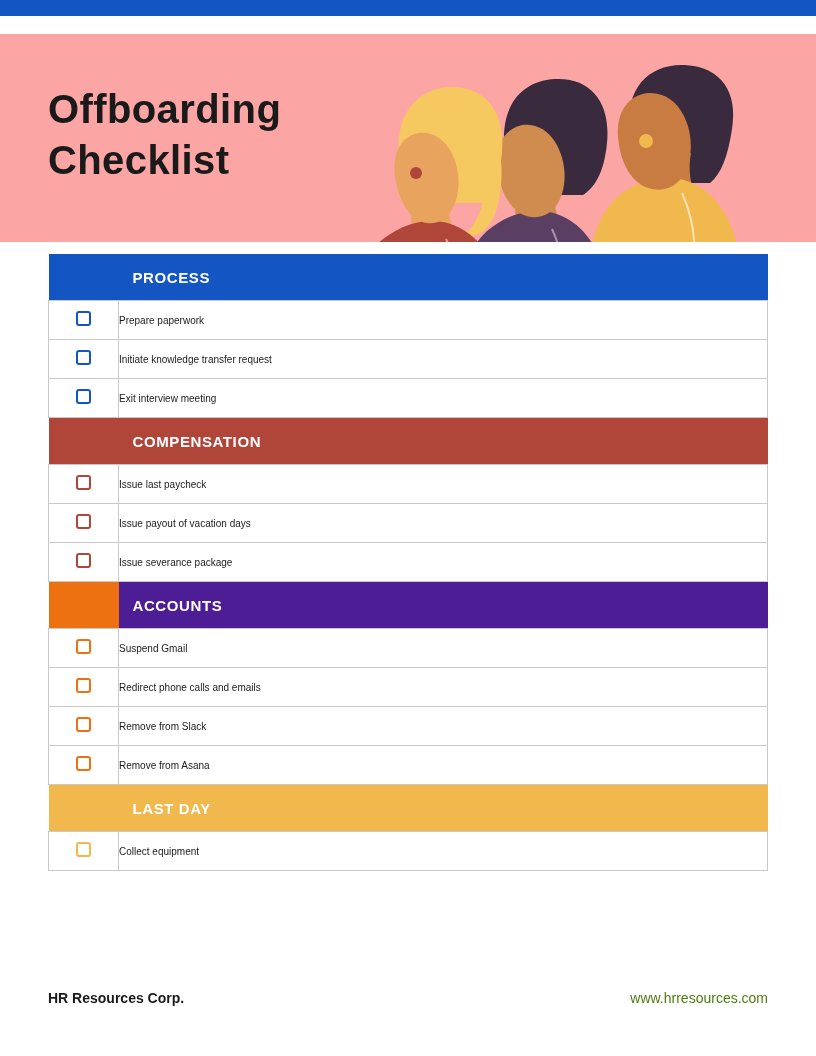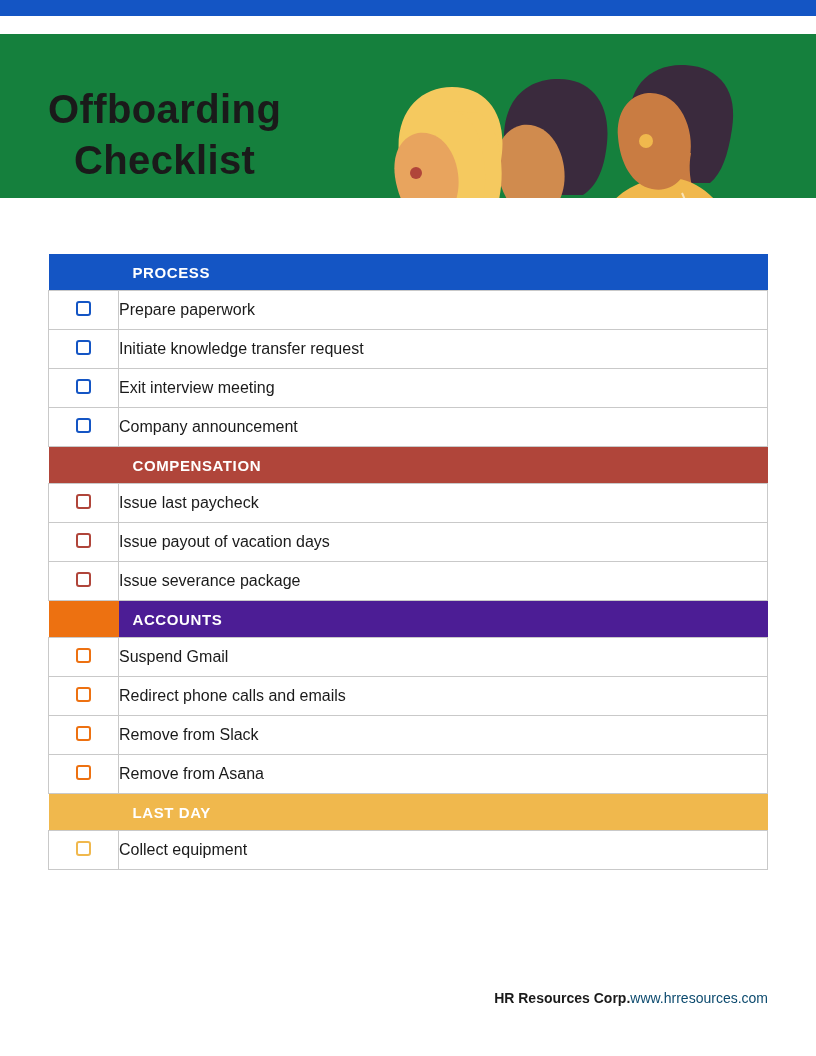--- a/index.html
+++ b/index.html
@@ -18,24 +18,23 @@
     position: absolute;
     top: 0; left: 0;
     width: 816px;
     height: 16px;
     background: #1455c4;
   }
   .hero {
     position: absolute;
     top: 34px; left: 0;
     width: 816px;
-    height: 164px;
-    background: #15803d;
+    height: 208px;
+    background: #fca5a5;
     overflow: hidden;
-    text-align: center;
   }
   .hero-title {
     position: absolute;
     top: 50px;
     left: 48px;
     font-size: 40px;
     line-height: 51px;
     font-weight: bold;
     color: #1a1a1a;
     letter-spacing: 0.4px;
@@ -65,26 +64,26 @@
     height: 38px;
     padding: 0;
     vertical-align: middle;
   }
   td.cb-cell {
     width: 70px;
     text-align: center;
   }
   td.label-cell {
     padding-left: 14px;
-    font-size: 16px;
+    font-size: 10px;
     color: #1a1a1a;
   }
   tr.section td {
     border: none;
-    height: 36px;
+    height: 46px;
   }
   tr.section td.section-title {
     padding-left: 14px;
     color: #ffffff;
     font-weight: bold;
     font-size: 15px;
     letter-spacing: 0.6px;
   }
   .cbox {
     display: inline-block;
@@ -94,30 +93,30 @@
     border-radius: 3px;
     box-sizing: border-box;
     background: #ffffff;
   }
   .footer {
     position: absolute;
     left: 48px;
     top: 990px;
     width: 720px;
     display: flex;
-    justify-content: flex-end;
+    justify-content: space-between;
     align-items: center;
     font-size: 14px;
   }
   .footer-left {
     font-weight: bold;
     color: #1a1a1a;
   }
   .footer-right {
-    color: #0c4a6e;
+    color: #4d7c0f;
   }
 </style>
 </head>
 <body>
 
 <div class="top-bar"></div>
 
 <div class="hero">
   <h1 class="hero-title">Offboarding
 Checklist</h1>
@@ -165,24 +164,20 @@
           <td class="label-cell">Prepare paperwork</td>
         </tr>
         <tr>
           <td class="cb-cell"><span class="cbox" style="border-color: rgb(20, 85, 196);"></span></td>
           <td class="label-cell">Initiate knowledge transfer request</td>
         </tr>
         <tr>
           <td class="cb-cell"><span class="cbox" style="border-color: rgb(20, 85, 196);"></span></td>
           <td class="label-cell">Exit interview meeting</td>
         </tr>
-        <tr>
-          <td class="cb-cell"><span class="cbox" style="border-color: rgb(20, 85, 196);"></span></td>
-          <td class="label-cell">Company announcement</td>
-        </tr>
         <tr class="section">
           <td class="cb-cell" style="background: rgb(176, 69, 58);"></td>
           <td class="section-title" style="background: rgb(176, 69, 58);">COMPENSATION</td>
         </tr>
         <tr>
           <td class="cb-cell"><span class="cbox" style="border-color: rgb(176, 69, 58);"></span></td>
           <td class="label-cell">Issue last paycheck</td>
         </tr>
         <tr>
           <td class="cb-cell"><span class="cbox" style="border-color: rgb(176, 69, 58);"></span></td>

